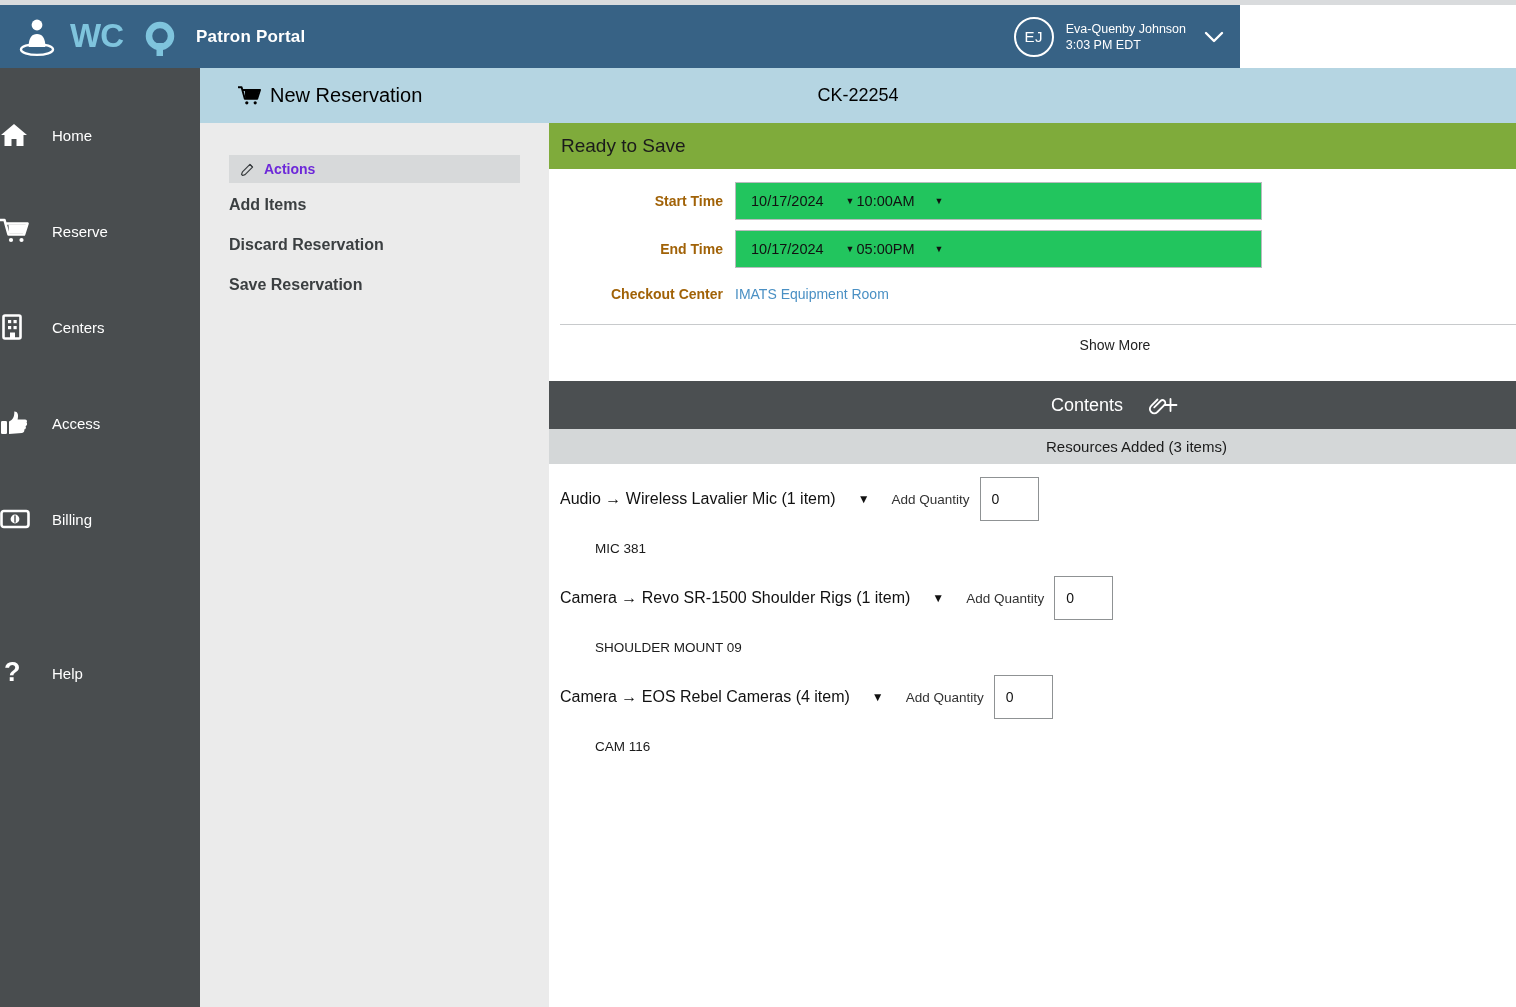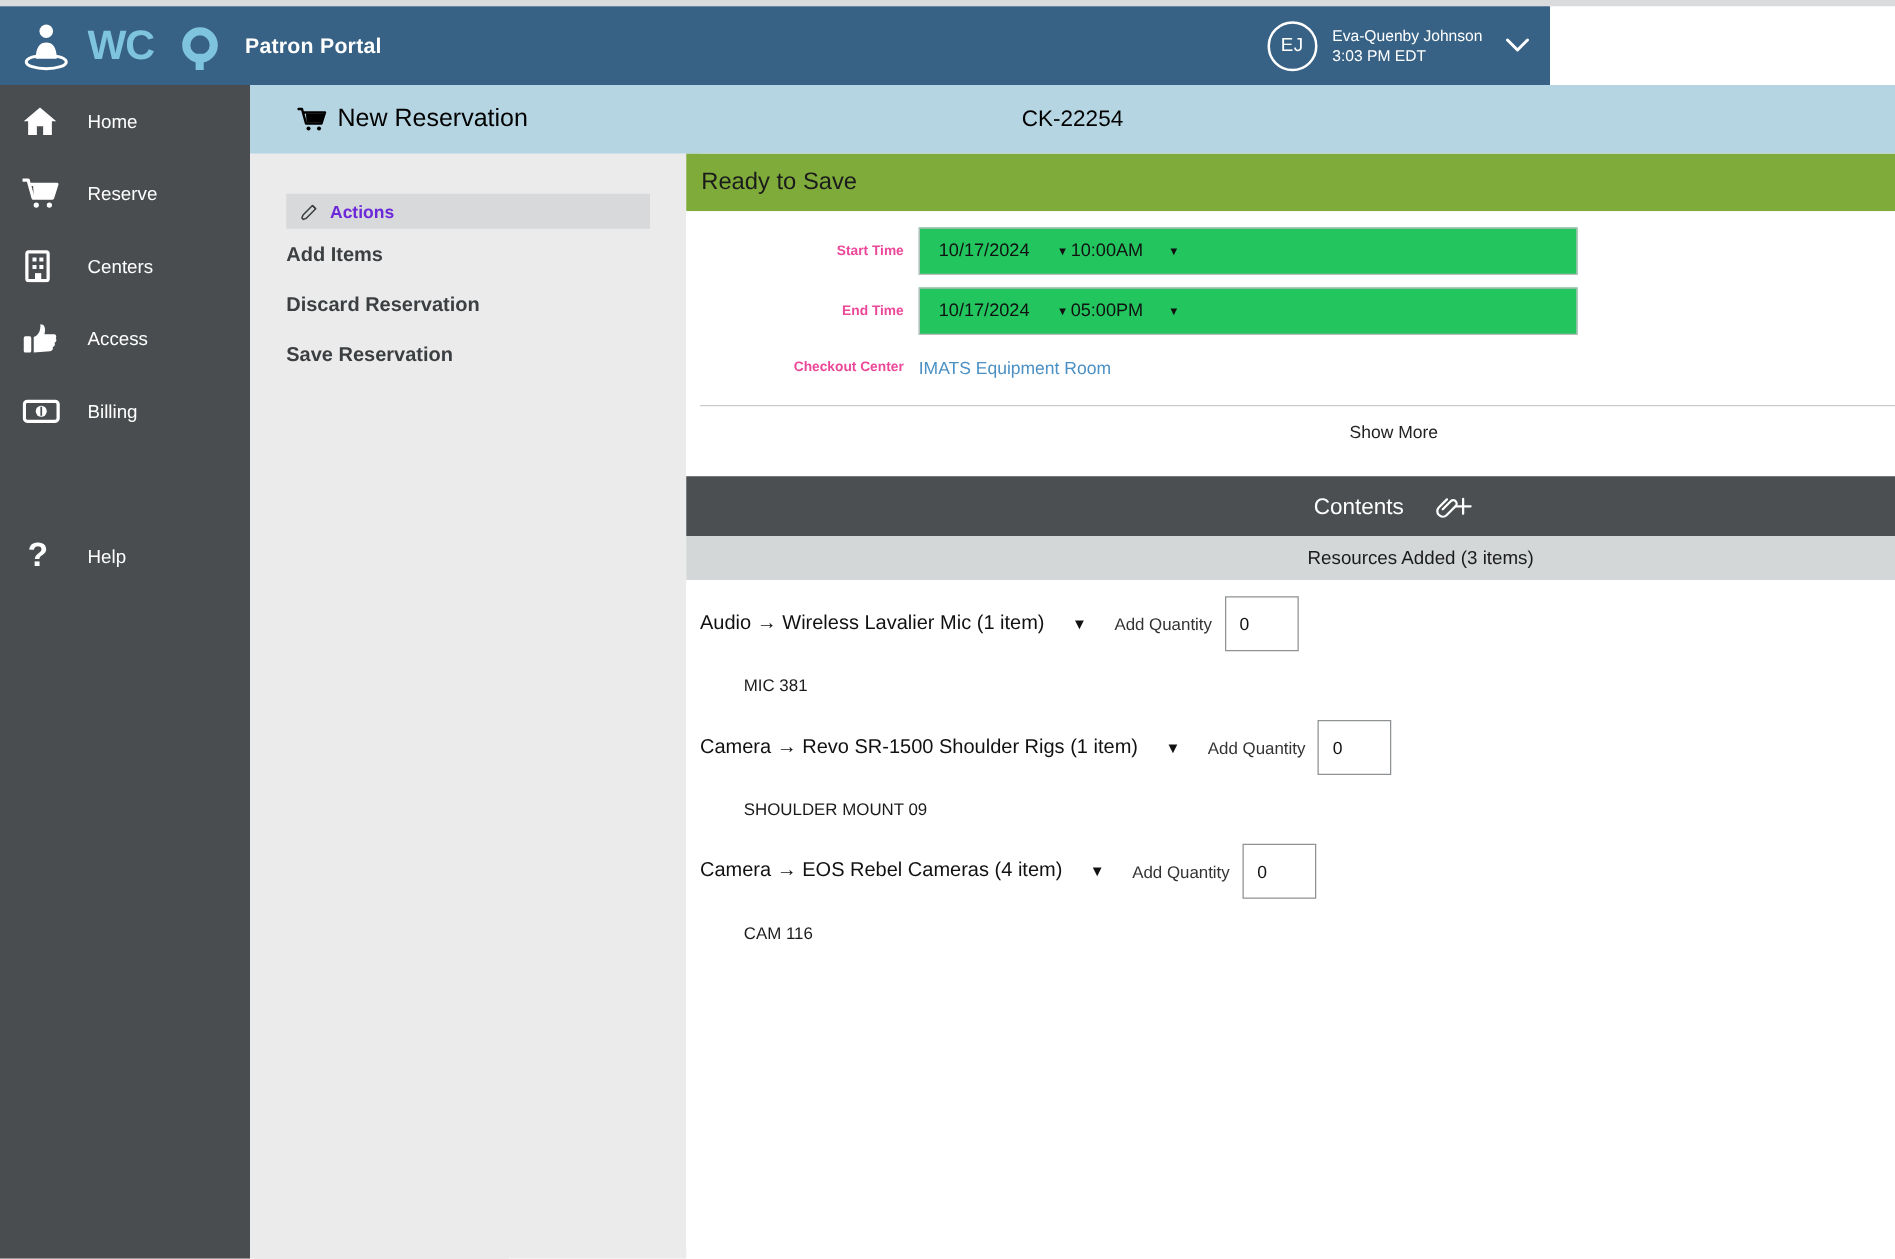--- a/index.html
+++ b/index.html
@@ -96,23 +96,23 @@
   .sidebar {
     position: absolute;
     top: 68px; left: 0;
     width: 200px; height: 939px;
     background: #494d4f;
   }
   .nav-item {
     display: flex;
     align-items: center;
     height: 58px;
-    padding-left: 18px;
     color: #ffffff;
     cursor: pointer;
+    margin-top: 38px;
   }
   .nav-icon {
     width: 36px;
     display: flex;
     align-items: center;
     justify-content: flex-start;
     color: #ffffff;
   }
   .nav-icon svg { display: block; }
   .nav-label {
@@ -205,23 +205,23 @@
   .form-area { padding: 13px 0 0 0; background:#fff; }
   .form-row {
     display: flex;
     align-items: center;
     margin-bottom: 10px;
   }
   .form-label {
     width: 186px;
     text-align: right;
     padding-right: 12px;
-    font-size: 11px;
+    font-size: 14px;
     font-weight: bold;
-    color: #ec4899;
+    color: #a16207;
   }
   .datetime-box {
     width: 527px;
     height: 38px;
     border: 1px solid #b9bcbe;
     background: #22c55e;
     display: flex;
     align-items: center;
     padding-left: 15px;
     gap: 0px;

